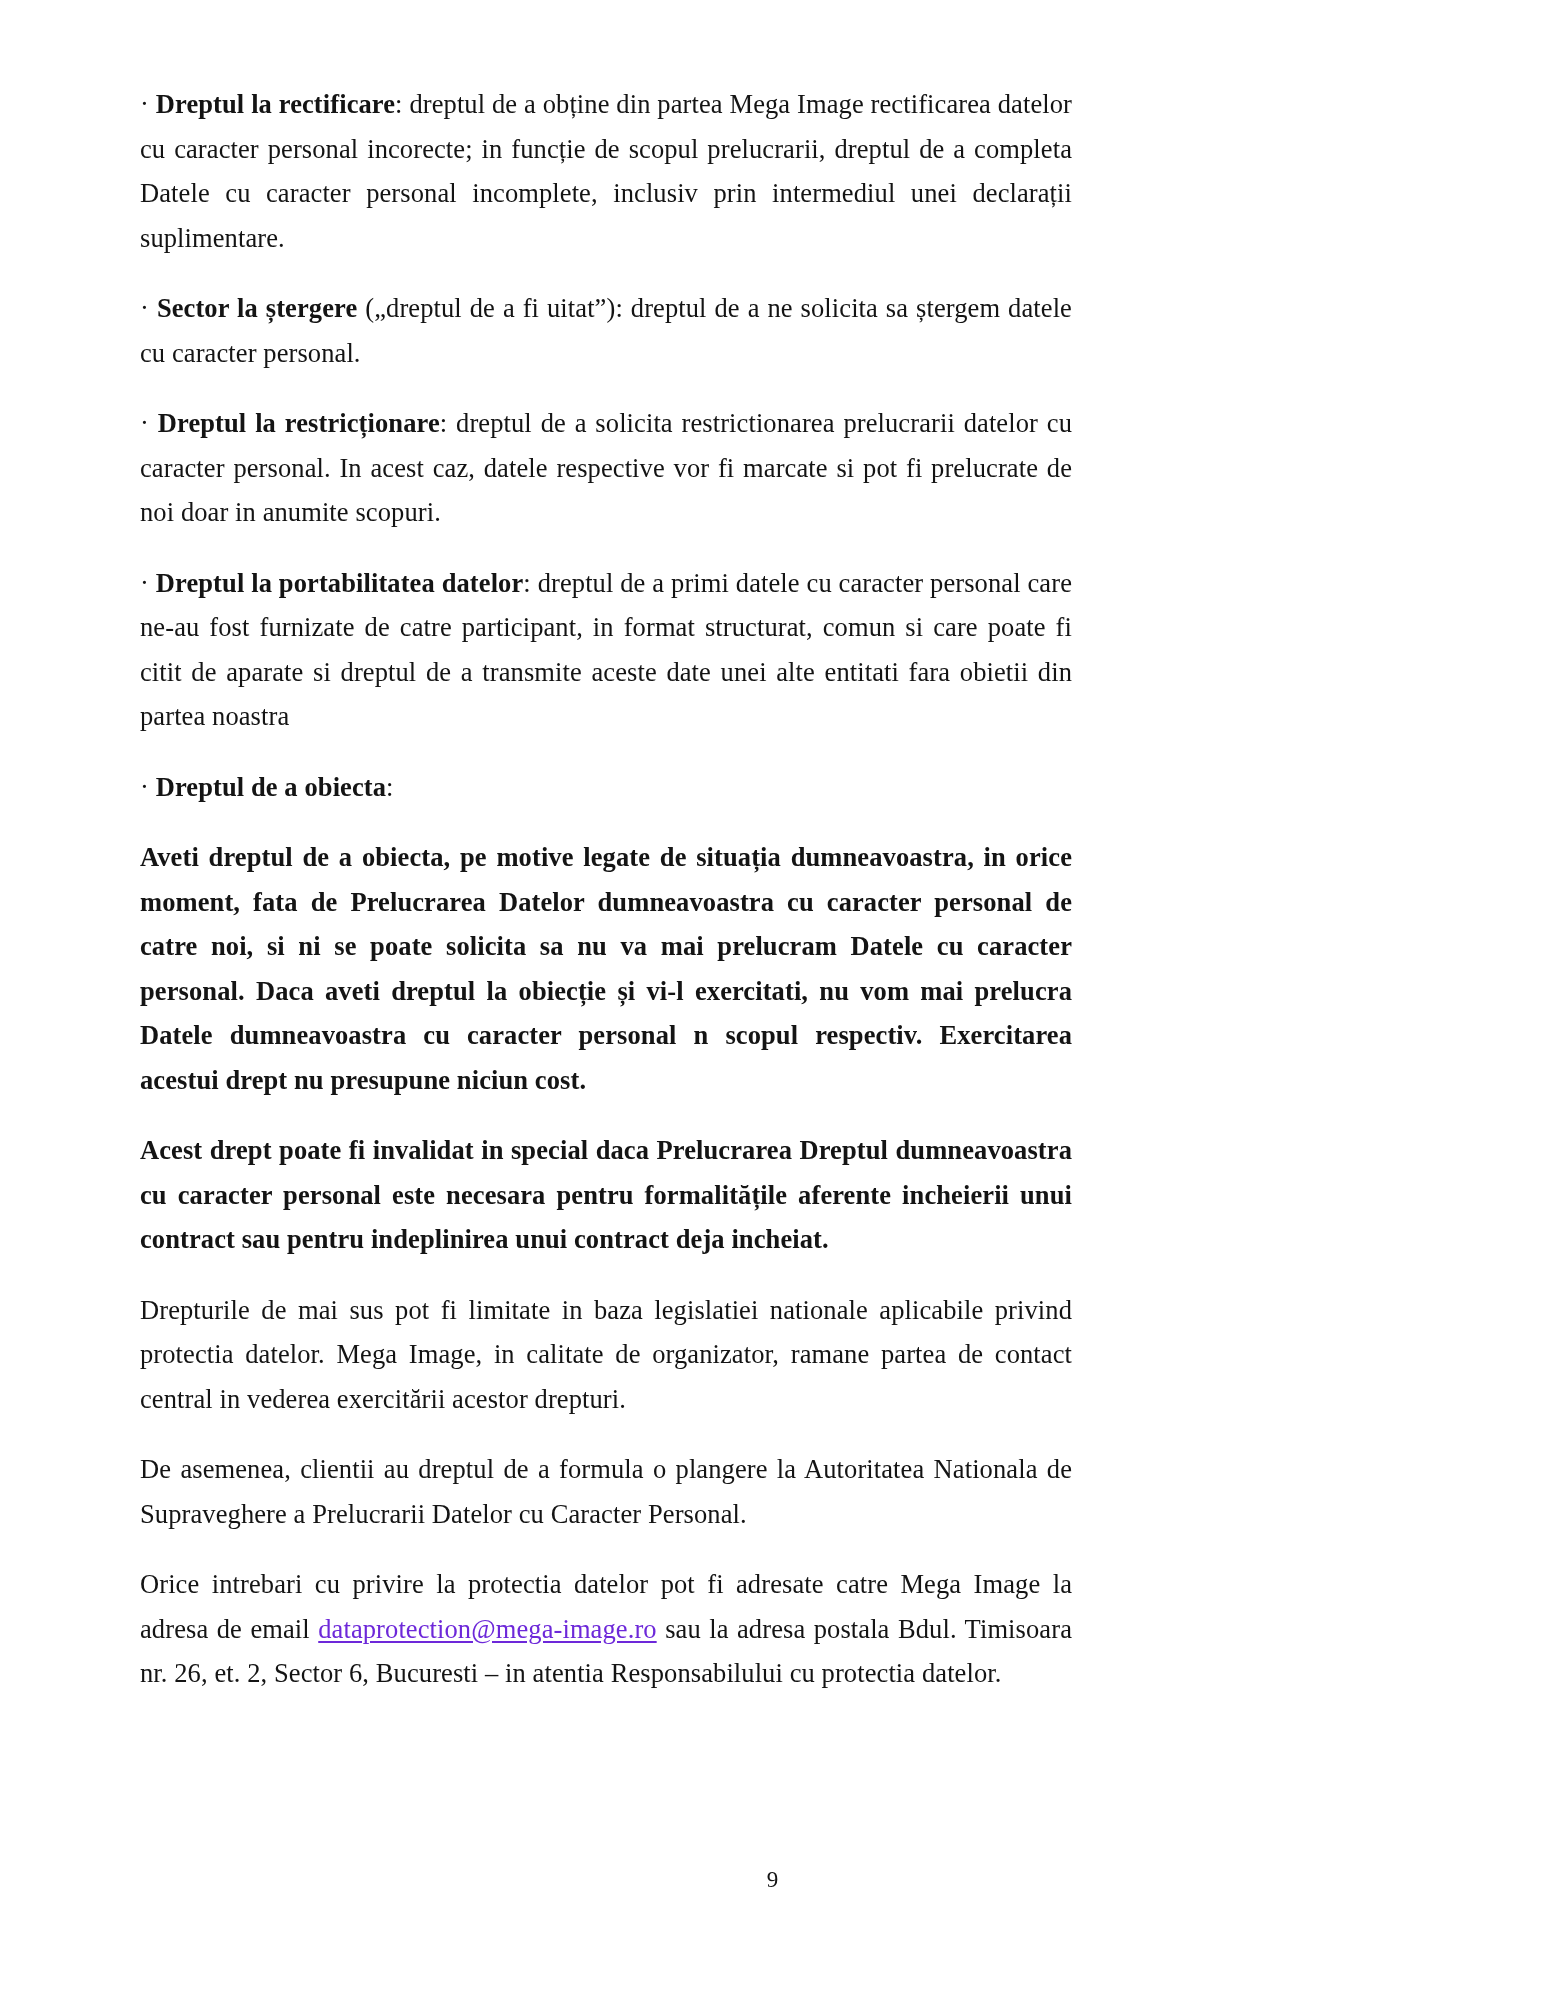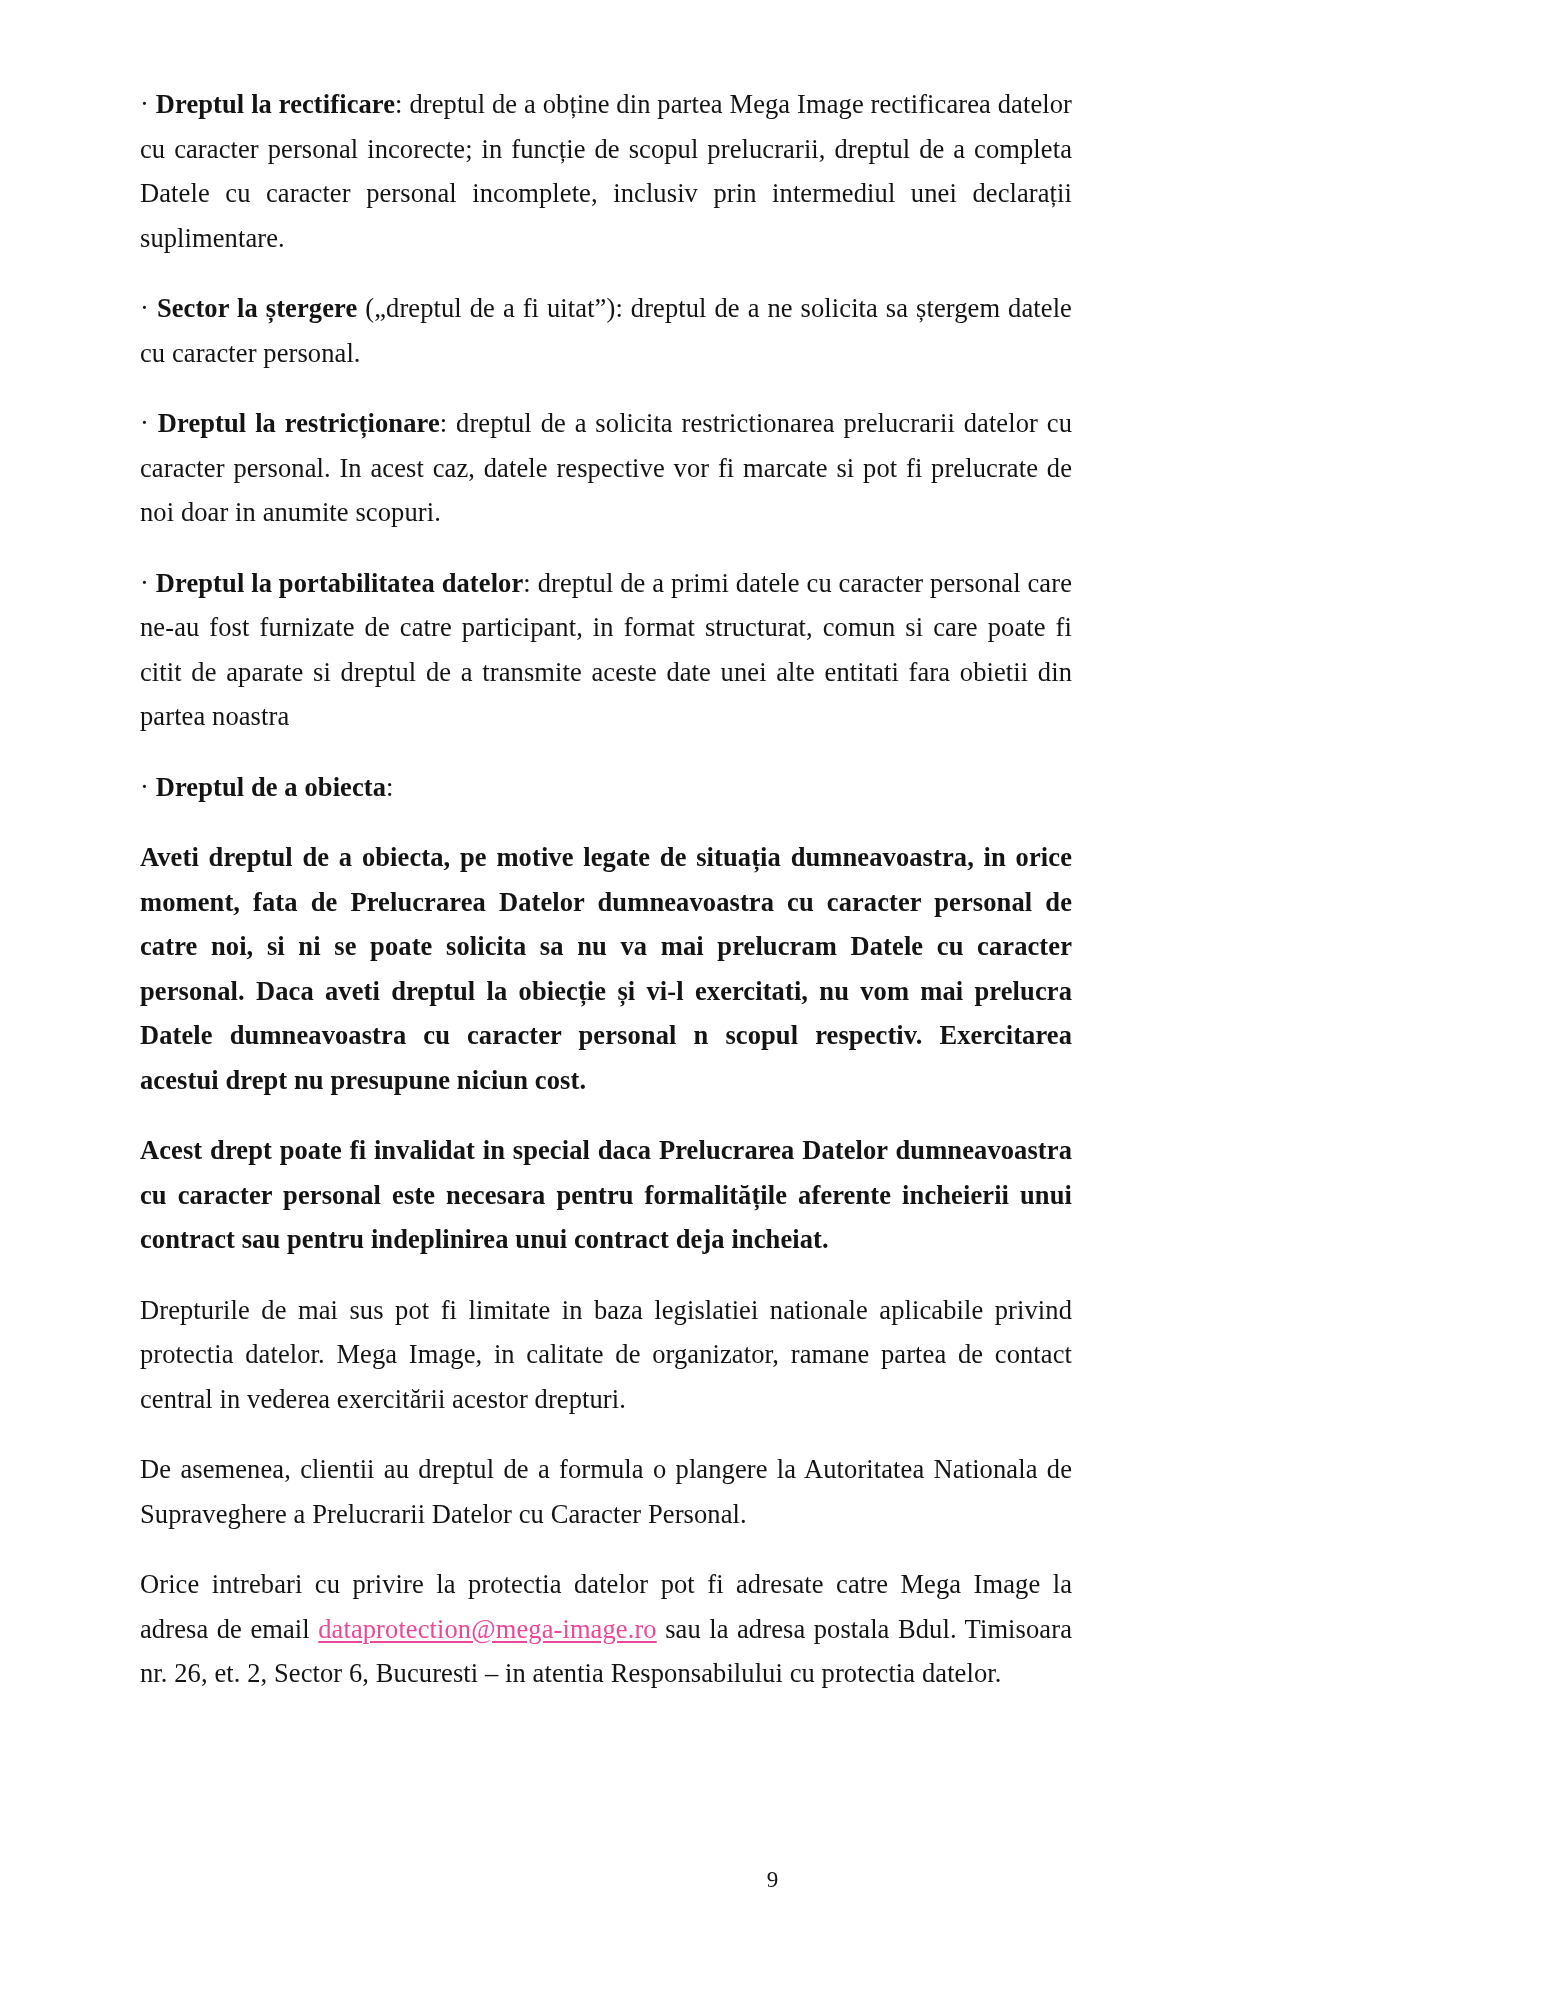--- a/index.html
+++ b/index.html
@@ -42,21 +42,21 @@
   .bullet {
     font-weight: 400;
   }
   .lead {
     font-weight: 700;
   }
   p.bold-block {
     font-weight: 700;
   }
   .mail-link {
-    color: #ec4899;
+    color: #6d28d9;
     text-decoration: underline;
     text-underline-offset: 3px;
   }
   .pagenum {
     position: absolute;
     left: 0;
     right: 0;
     top: 1858px;
     text-align: center;
     font-family: "Liberation Serif", "DejaVu Serif", serif;
@@ -91,21 +91,21 @@
       <span class="lead">Dreptul la portabilitatea datelor</span><span>: dreptul de a primi datele cu caracter personal care ne-au fost furnizate de catre participant, in format structurat, comun si care poate fi citit de aparate si dreptul de a transmite aceste date unei alte entitati fara obietii din partea noastra</span>
     </p>
 
     <p class="para bulletpara">
       <span class="bullet">·</span>
       <span class="lead">Dreptul de a obiecta</span><span>:</span>
     </p>
 
     <p class="para bold-block">Aveti dreptul de a obiecta, pe motive legate de situația dumneavoastra, in orice moment, fata de Prelucrarea Datelor dumneavoastra cu caracter personal de catre noi, si ni se poate solicita sa nu va mai prelucram Datele cu caracter personal. Daca aveti dreptul la obiecție și vi-l exercitati, nu vom mai prelucra Datele dumneavoastra cu caracter personal n scopul respectiv. Exercitarea acestui drept nu presupune niciun cost.</p>
 
-    <p class="para bold-block">Acest drept poate fi invalidat in special daca Prelucrarea Datelor dumneavoastra cu caracter personal este necesara pentru formalitățile aferente incheierii unui contract sau pentru indeplinirea unui contract deja incheiat.</p>
+    <p class="para bold-block">Acest drept poate fi invalidat in special daca Prelucrarea Dreptul dumneavoastra cu caracter personal este necesara pentru formalitățile aferente incheierii unui contract sau pentru indeplinirea unui contract deja incheiat.</p>
 
     <p class="para">Drepturile de mai sus pot fi limitate in baza legislatiei nationale aplicabile privind protectia datelor. Mega Image, in calitate de organizator, ramane partea de contact central in vederea exercitării acestor drepturi.</p>
 
     <p class="para">De asemenea, clientii au dreptul de a formula o plangere la Autoritatea Nationala de Supraveghere a Prelucrarii Datelor cu Caracter Personal.</p>
 
     <p class="para"><span>Orice intrebari cu privire la protectia datelor pot fi adresate catre Mega Image la adresa de email </span><span class="mail-link">dataprotection@mega-image.ro</span><span> sau la adresa postala Bdul. Timisoara nr. 26, et. 2, Sector 6, Bucuresti – in atentia Responsabilului cu protectia datelor.</span></p>
 
   </div>
 
   <div class="pagenum">9</div>

